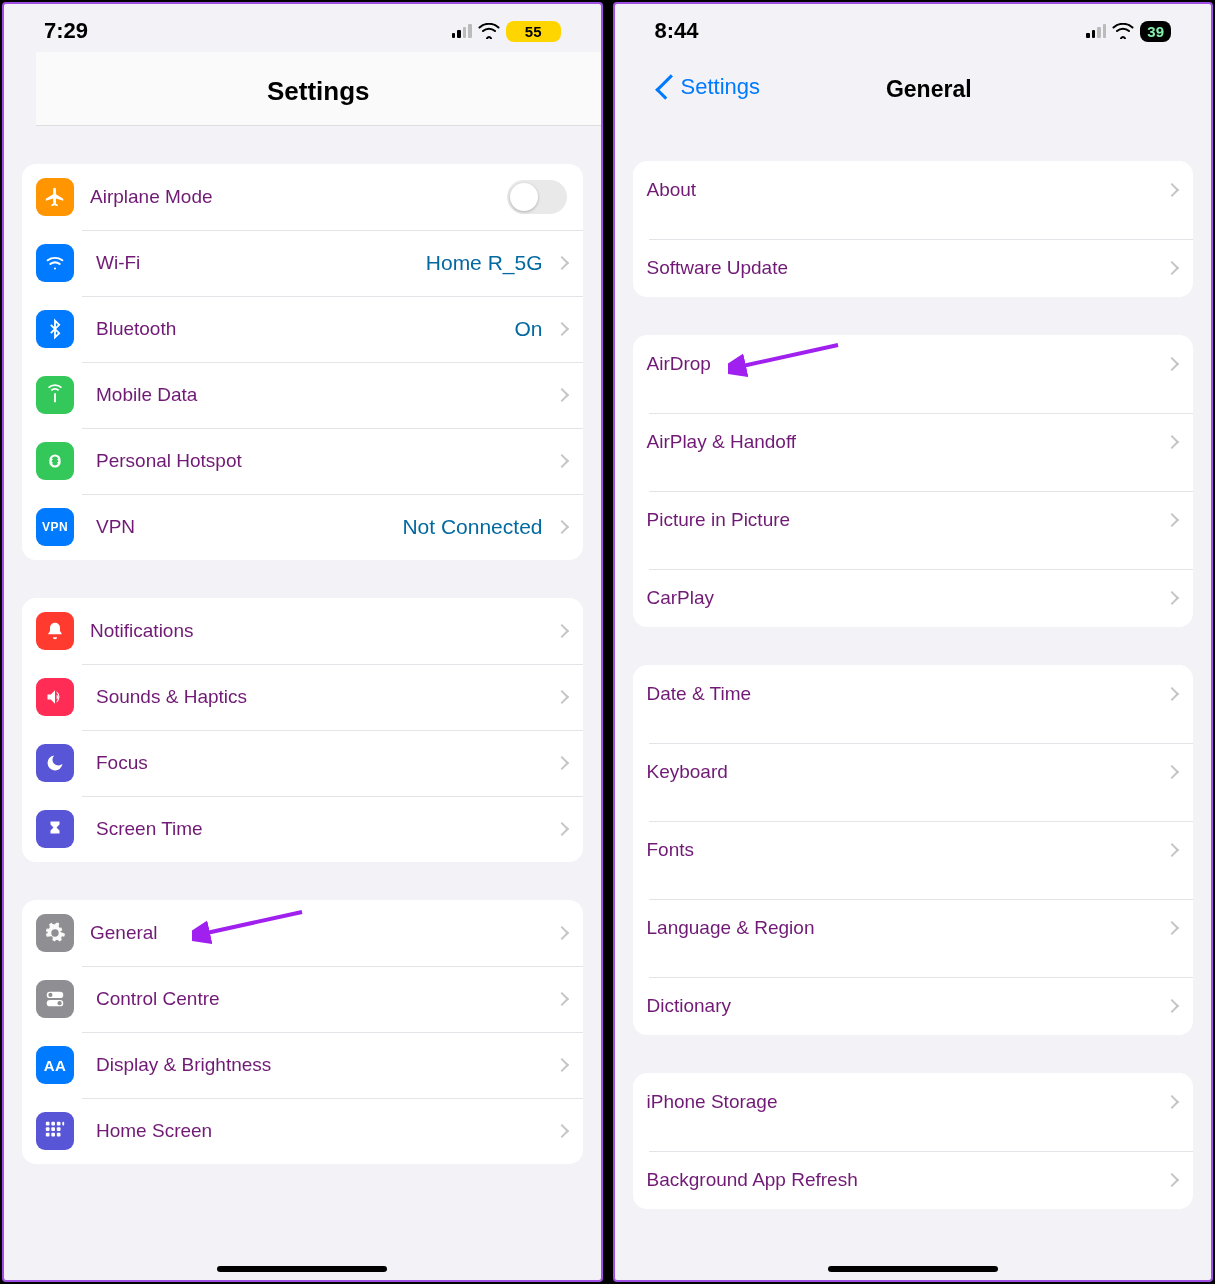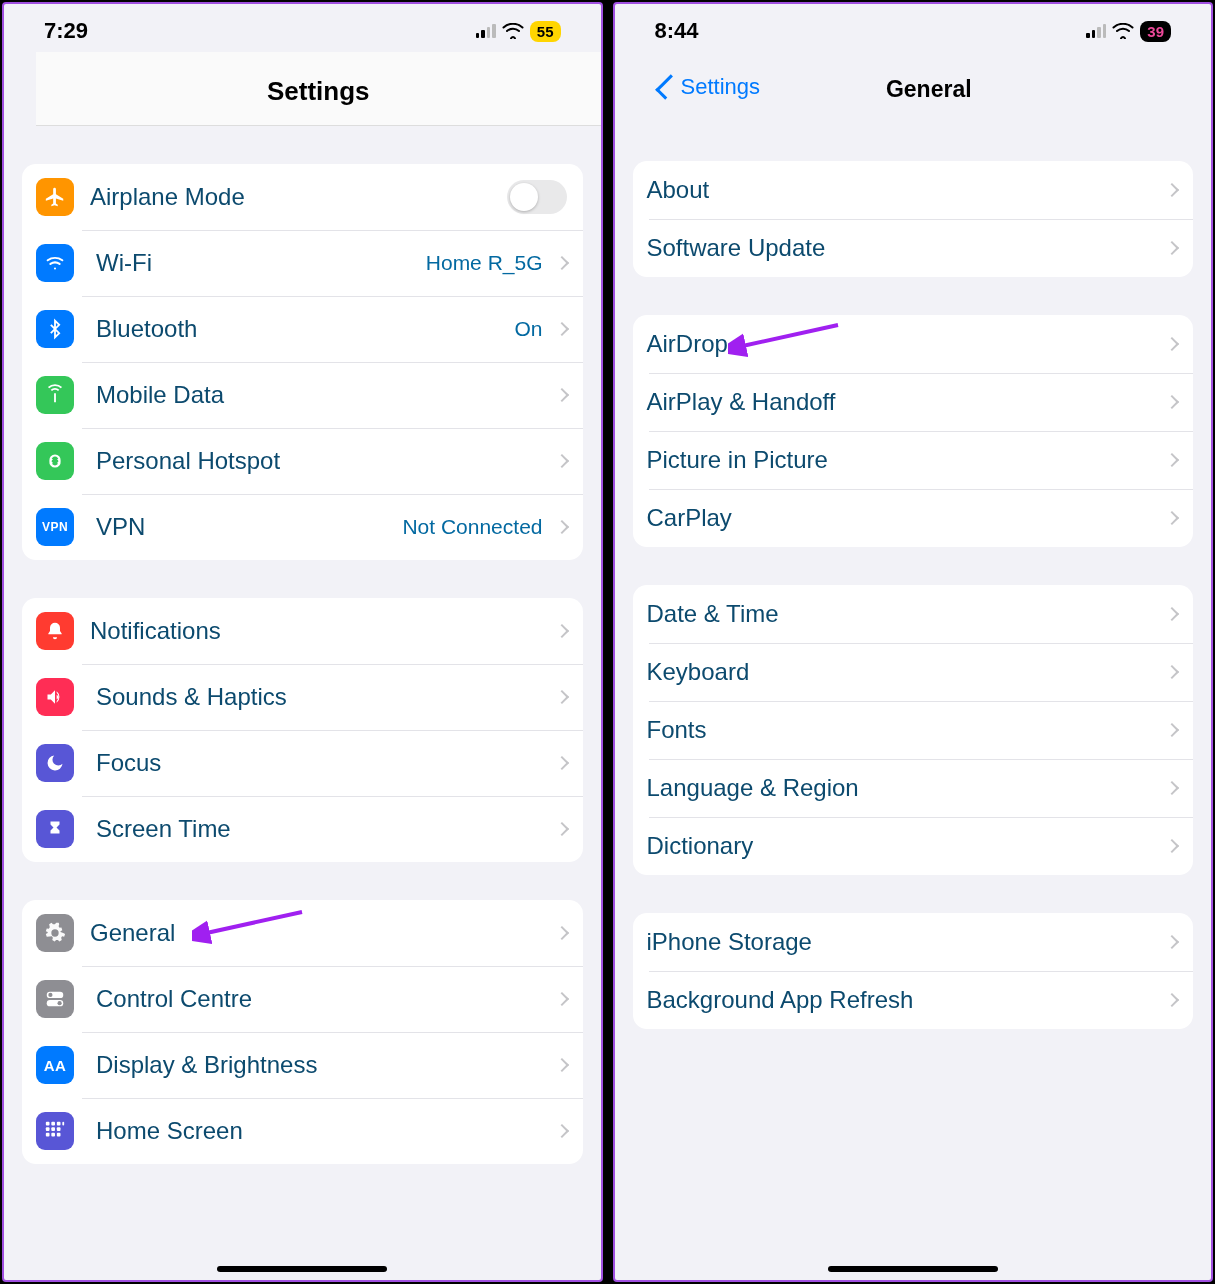--- a/index.html
+++ b/index.html
@@ -37,24 +37,24 @@
   }
   .status-right { display: flex; align-items: center; gap: 6px; }
   .signal { display: inline-flex; align-items: flex-end; gap: 2px; }
   .signal span { width: 3.5px; background: #000; border-radius: 1px; }
   .signal span:nth-child(1){height:5px;}
   .signal span:nth-child(2){height:8px;}
   .signal span:nth-child(3){height:11px; background:#bbb;}
   .signal span:nth-child(4){height:14px; background:#bbb;}
   .battery-badge {
     background:#ffd500; color:#000; font-size:15px; font-weight:700;
-    padding:2px 7px; border-radius:8px;
+    padding:2px 19px; border-radius:8px;
   }
   .battery-dark {
-    background:#000; color:#ec4899; font-size:15px; font-weight:700;
+    background:#000; color:#86efac; font-size:15px; font-weight:700;
     padding:2px 7px; border-radius:8px;
   }
 
   
   .navbar {
     text-align: center;
     padding: 24px 0 18px 0;
     position: relative;
     margin-left: 32px;
   }
@@ -90,33 +90,33 @@
     padding: 14px 16px 14px 14px;
     min-height: 58px;
     position: relative;
   }
   .row + .row { border-top: 0.7px solid #e5e5ea; margin-left: 0; }
   .phone-left .row + .row { border-top: 0; gap: 6px; }
   .phone-left .row + .row::before {
     content:""; position:absolute; top:0; left:60px; right:0; height:0.7px;
     background:#e3e3e8;
   }
-  .phone-right .row + .row { border-top:0; }
+  .phone-right .row + .row { border-top:0;margin-top:20px; }
   .phone-right .row + .row::before {
     content:""; position:absolute; top:0; left:16px; right:0; height:0.7px;
     background:#e3e3e8;
   }
 
   .icon {
     width: 38px; height: 38px; border-radius: 9px;
     margin-right: 16px; flex-shrink: 0;
     display:flex; align-items:center; justify-content:center;
     color:#fff; font-size: 20px; font-weight:600;
   }
-  .label { font-size: 24px; color:#0c4a6e; flex:1; font-weight:400; }
+  .label { font-size: 19px; color:#701a75; flex:1; font-weight:400; }
   .value { font-size: 21px; color:#0369a1; margin-right: 8px; }
   .chev {
     width: 10px; height: 10px;
     border-right: 2.5px solid #c5c5c8;
     border-top: 2.5px solid #c5c5c8;
     transform: rotate(45deg);
   }
   .toggle {
     width: 60px; height: 34px; border-radius: 20px;
     background: #e9e9ea; position: relative;

